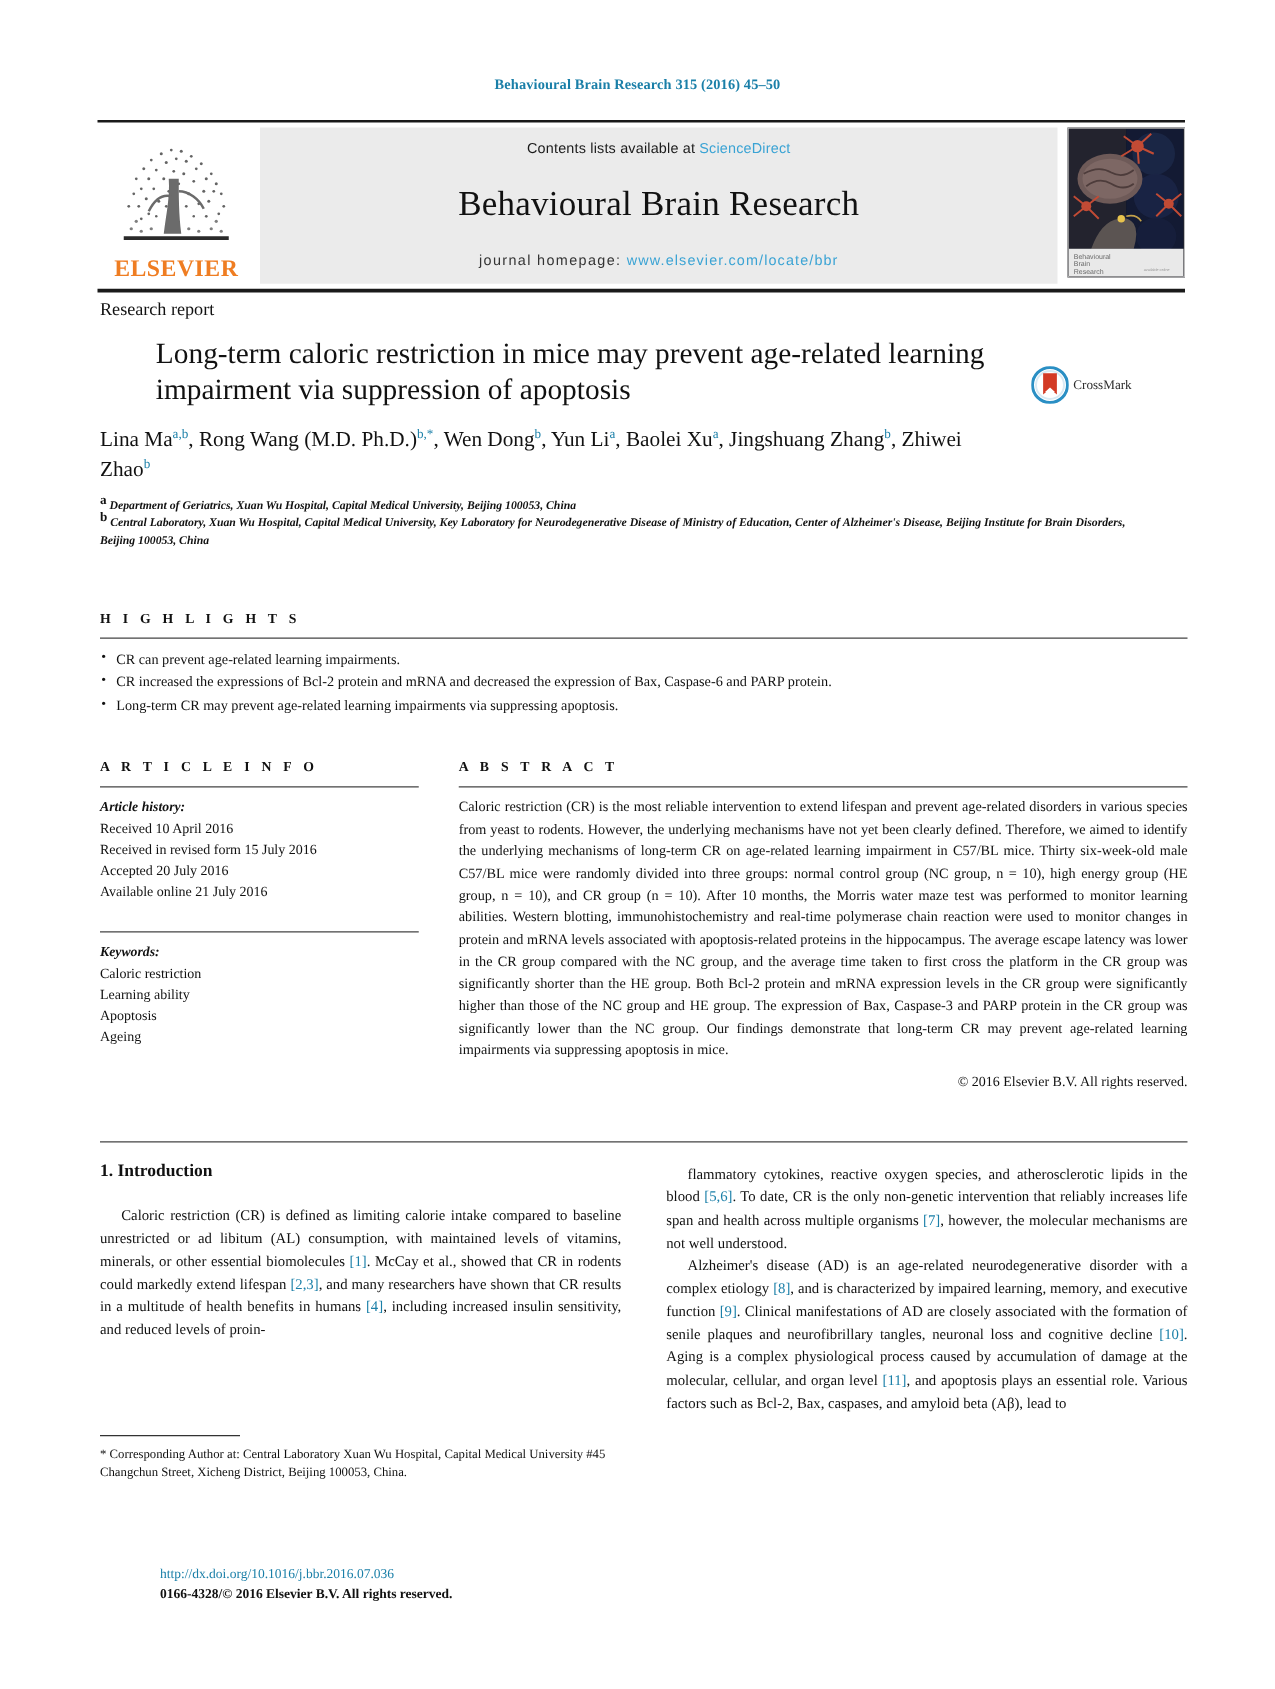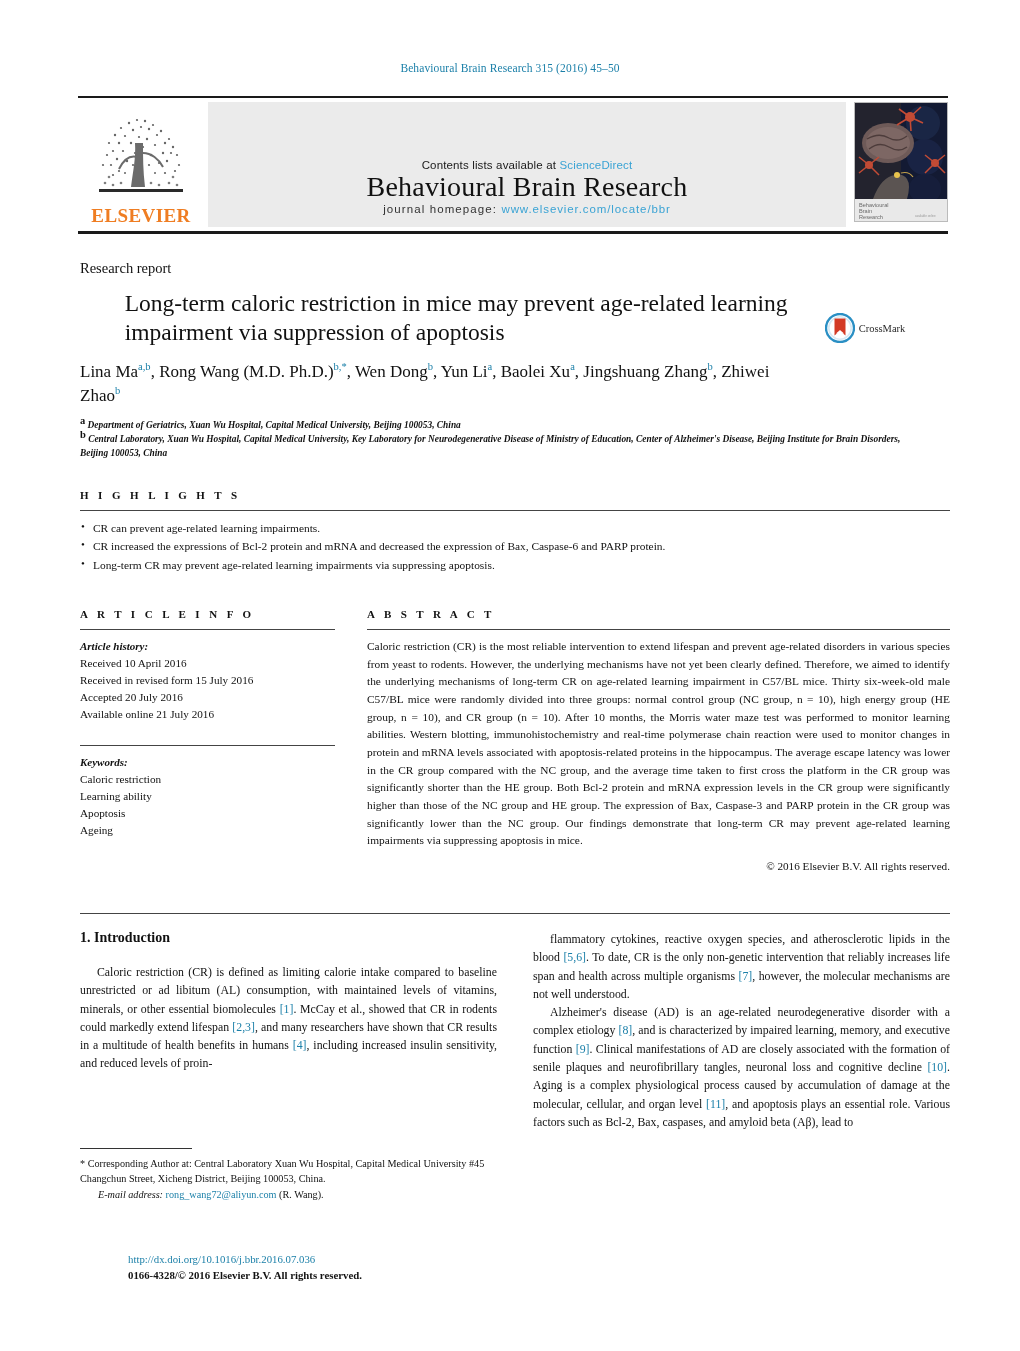--- a/index.html
+++ b/index.html
@@ -21,21 +21,21 @@
   }
 
   
   .running-head {
     position: absolute;
     top: 62px;
     left: 0;
     width: 1020px;
     text-align: center;
     font-family: "Liberation Serif", serif;
-    font-weight: normal;
+    font-weight: bold;
     font-size: 11.5px;
     color: #1a7fa8;
     letter-spacing: .1px;
   }
 
   
   .masthead {
     position: absolute;
     left: 78px;
     top: 96px;
@@ -68,21 +68,21 @@
     letter-spacing: .4px;
     color: #ef7d22;
     line-height: 1;
     margin-top: 1px;
   }
   .journal-block {
     flex: 1 1 auto;
     background: #ebebeb;
     display: flex;
     flex-direction: column;
-    justify-content: flex-end;
+    justify-content: space-between;
     align-items: center;
     padding: 11px 0 12px 0;
     margin: 0 8px 0 4px;
   }
   .contents-line {
     font-family: "Liberation Sans", sans-serif;
     font-size: 11.5px;
     color: #1a1a1a;
     letter-spacing: .15px;
   }
@@ -114,21 +114,21 @@
   }
   .masthead-rule-bottom {
     border-top: 3px solid #1a1a1a;
     margin-top: 4px;
   }
 
   
   .article-head {
     position: absolute;
     left: 80px;
-    top: 260px;
+    top: 240px;
     width: 870px;
   }
   .section-label {
     font-family: "Liberation Serif", serif;
     font-size: 14.5px;
     color: #111;
     margin-bottom: 12px;
   }
   .title-row {
     display: flex;
@@ -522,25 +522,20 @@
     </div>
     <div class="bcol">
       <p class="para">flammatory cytokines, reactive oxygen species, and atherosclerotic lipids in the blood <span class="ref">[5,6]</span>. To date, CR is the only non-genetic intervention that reliably increases life span and health across multiple organisms <span class="ref">[7]</span>, however, the molecular mechanisms are not well understood.</p>
       <p class="para">Alzheimer's disease (AD) is an age-related neurodegenerative disorder with a complex etiology <span class="ref">[8]</span>, and is characterized by impaired learning, memory, and executive function <span class="ref">[9]</span>. Clinical manifestations of AD are closely associated with the formation of senile plaques and neurofibrillary tangles, neuronal loss and cognitive decline <span class="ref">[10]</span>. Aging is a complex physiological process caused by accumulation of damage at the molecular, cellular, and organ level <span class="ref">[11]</span>, and apoptosis plays an essential role. Various factors such as Bcl-2, Bax, caspases, and amyloid beta (Aβ), lead to</p>
     </div>
   </div>
 
   <div class="footnote">
     <div class="footnote-rule"></div>
     <div class="fn-text"><span class="star">*</span> Corresponding Author at: Central Laboratory Xuan Wu Hospital, Capital Medical University #45 Changchun Street, Xicheng District, Beijing 100053, China.</div>
-    <div class="fn-text" style="text-indent:18px">
-      <span class="fn-email-label">E-mail address:</span>
-      <span class="link">rong_wang72@aliyun.com</span>
-      <span>(R. Wang).</span>
-    </div>
   </div>
 
   <div class="doi-block">
     <div class="doi">http://dx.doi.org/10.1016/j.bbr.2016.07.036</div>
     <div class="issn">0166-4328/© 2016 Elsevier B.V. All rights reserved.</div>
   </div>
 
 </div>
 
 </body></html>

